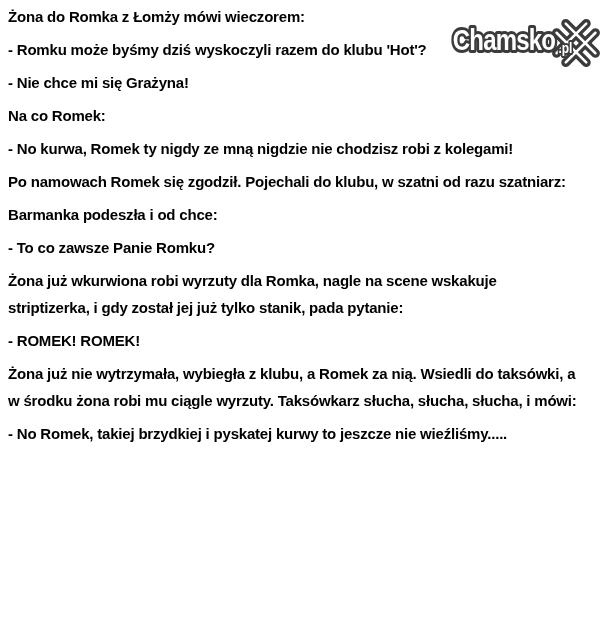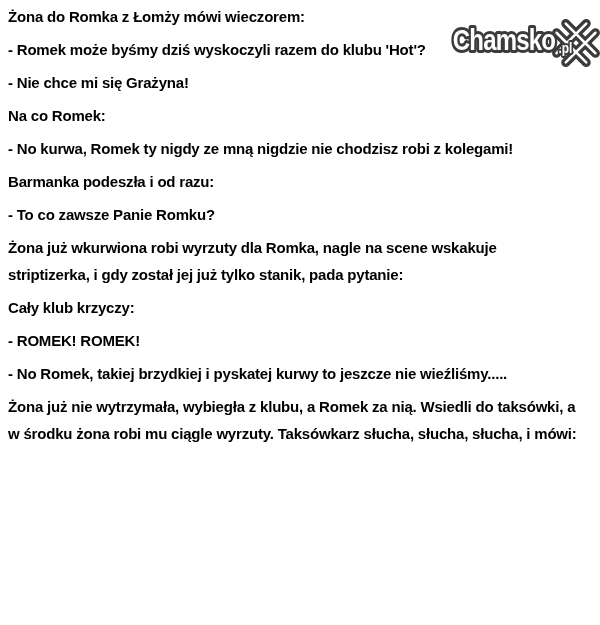--- a/index.html
+++ b/index.html
@@ -85,26 +85,26 @@
     </g>
     <g transform="scale(0.8,1)">
       <text class="logo-brand" x="6" y="34">Chamsko</text>
       <text class="logo-tld" x="138" y="37">.pl</text>
     </g>
   </svg>
 </div>
 
 <div class="story">
   <p>Żona do Romka z Łomży mówi wieczorem:</p>
-  <p>- Romek może byśmy dziś wyskoczyli razem do klubu 'Hot'?</p>
+  <p>- Romku może byśmy dziś wyskoczyli razem do klubu 'Hot'?</p>
   <p>- Nie chce mi się Grażyna!</p>
   <p>Na co Romek:</p>
   <p>- No kurwa, Romek ty nigdy ze mną nigdzie nie chodzisz robi z kolegami!</p>
-  <p>Barmanka podeszła i od razu:</p>
+  <p>Po namowach Romek się zgodził. Pojechali do klubu, w szatni od razu szatniarz:</p>
+  <p>Barmanka podeszła i od chce:</p>
   <p>- To co zawsze Panie Romku?</p>
   <p>Żona już wkurwiona robi wyrzuty dla Romka, nagle na scene wskakuje
 striptizerka, i gdy został jej już tylko stanik, pada pytanie:</p>
-  <p>Cały klub krzyczy:</p>
   <p>- ROMEK! ROMEK!</p>
-  <p>- No Romek, takiej brzydkiej i pyskatej kurwy to jeszcze nie wieźliśmy.....</p>
   <p>Żona już nie wytrzymała, wybiegła z klubu, a Romek za nią. Wsiedli do taksówki, a
 w środku żona robi mu ciągle wyrzuty. Taksówkarz słucha, słucha, słucha, i mówi:</p>
+  <p>- No Romek, takiej brzydkiej i pyskatej kurwy to jeszcze nie wieźliśmy.....</p>
 </div>
 
 </body></html>

